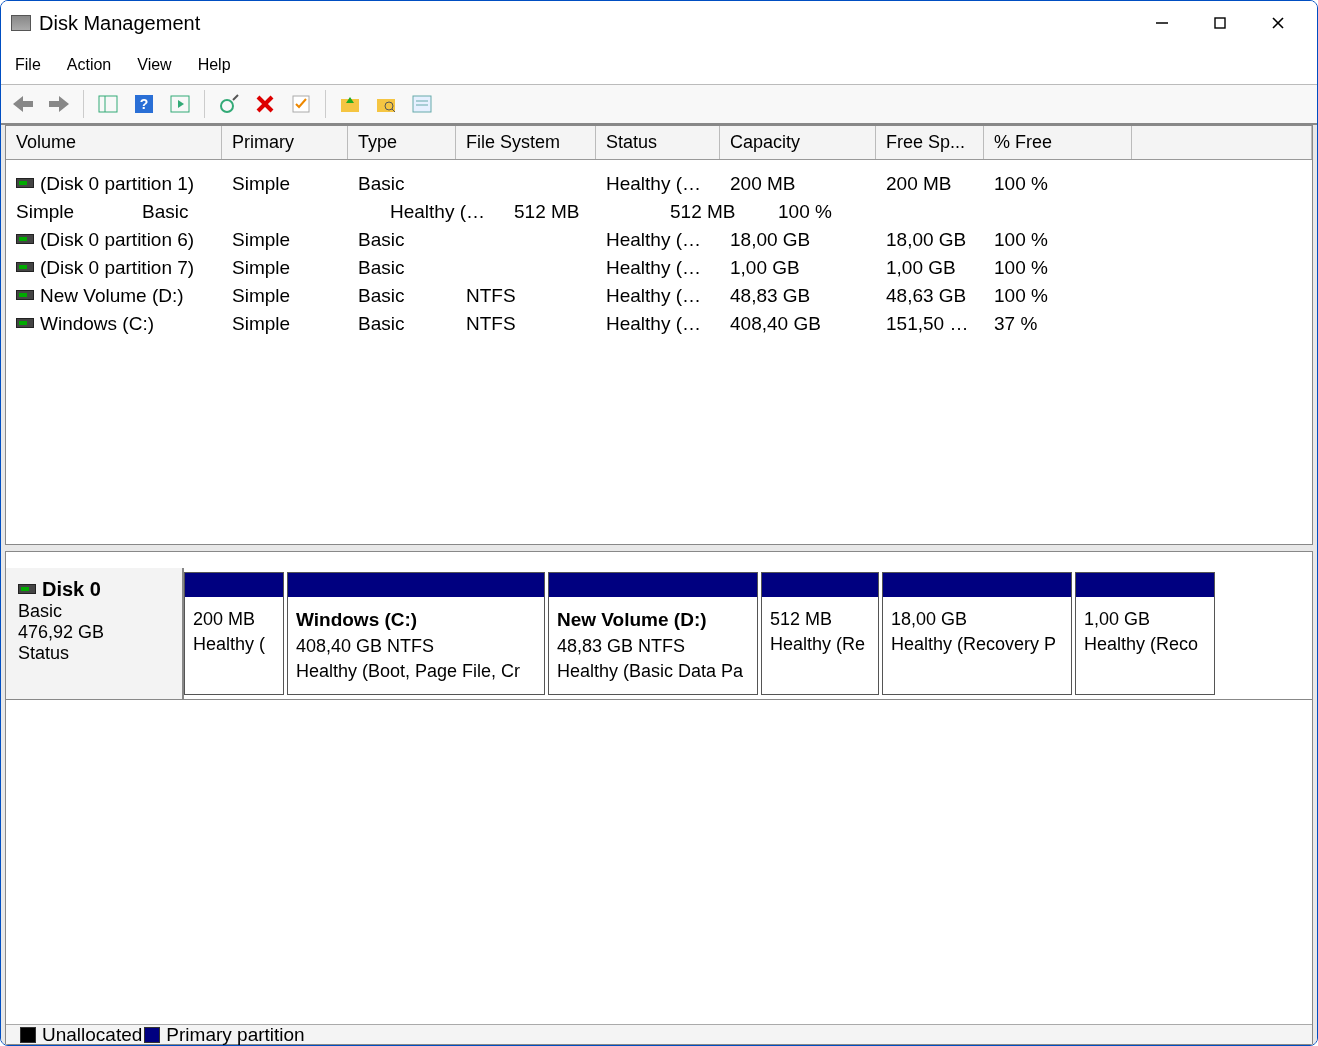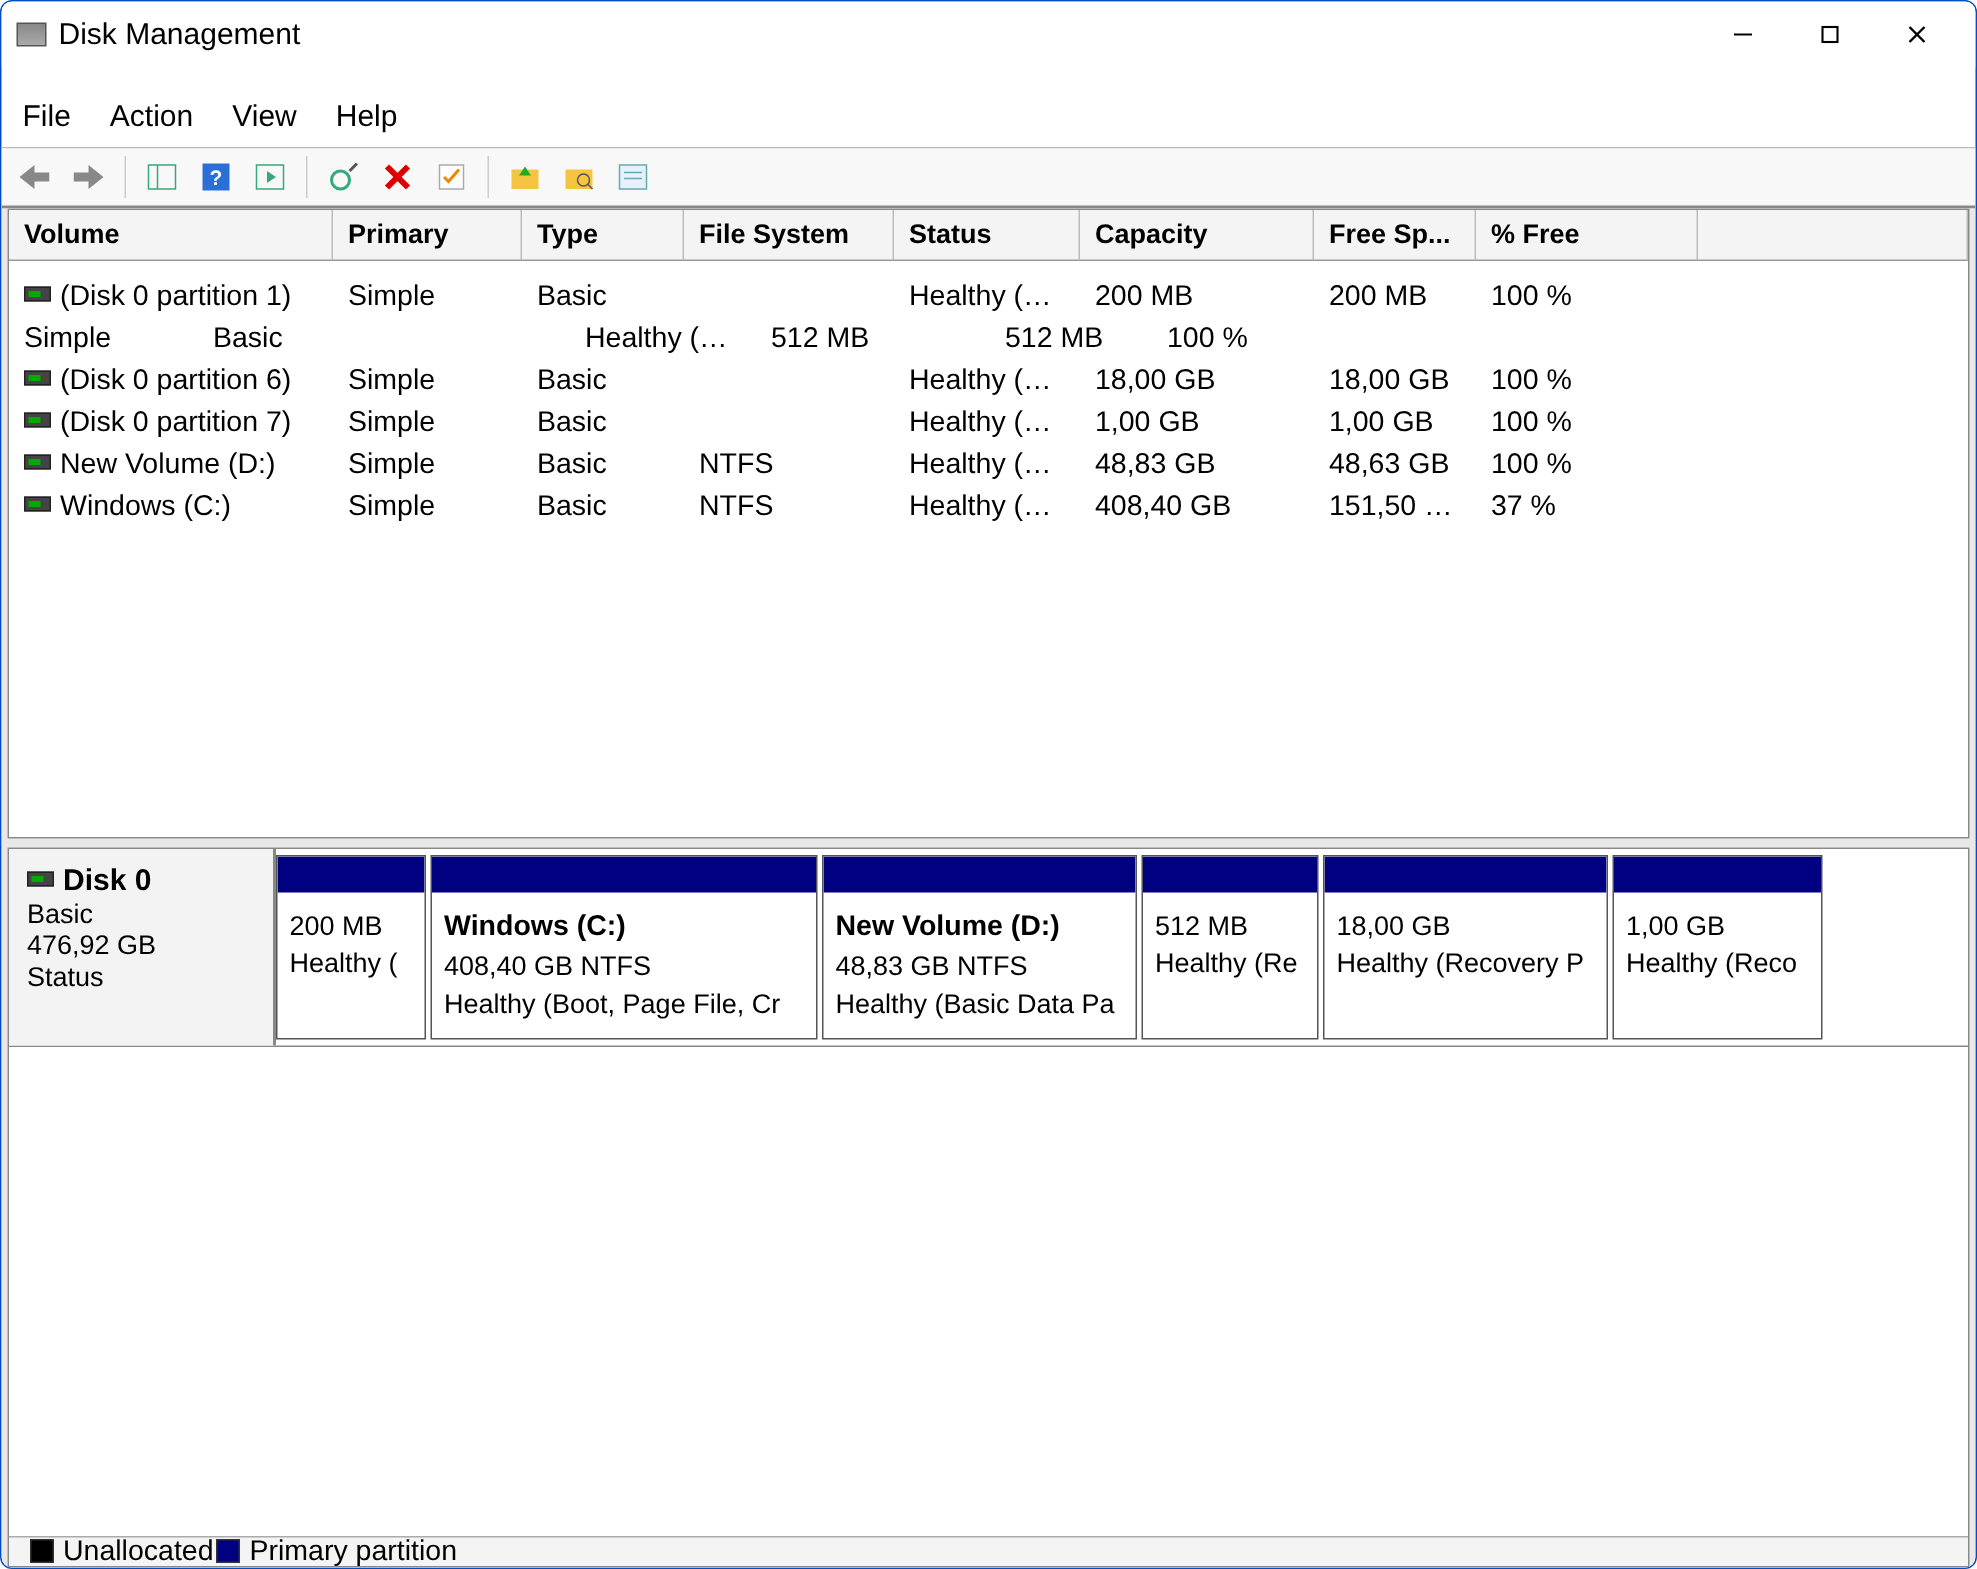--- a/index.html
+++ b/index.html
@@ -3,36 +3,36 @@
 <meta charset="utf-8">
 <style>
 * { box-sizing: border-box; margin: 0; padding: 0; font-family: "Segoe UI", Arial, sans-serif; }
 body { background: #fff; width: 1318px; height: 1046px; overflow: hidden; display: flex; flex-direction: column; border: 1px solid #004ec2; border-radius:8px; }
 .titlebar { height: 44px; display: flex; align-items: center; padding: 13px 10px; background:#fff; }
 .titlebar .app-icon { width: 20px; height: 16px; margin-right: 8px; display:inline-block; background: linear-gradient(#888,#aaa); border:1px solid #555; }
 .titlebar .title { font-size: 20px; flex:1; }
 .win-controls { display:flex; }
 .win-btn { width:58px; height:36px; display:flex; align-items:center; justify-content:center; font-size:18px; }
 .win-btn svg { width:14px; height:14px; }
-.menubar { height:40px; display:flex; align-items:center; padding: 0 14px; gap: 26px; font-size:20px; border-bottom:1px solid #bbb;margin-top:14px;}
+.menubar { height:40px; display:flex; align-items:center; padding: 0 14px; gap: 26px; font-size:16px; border-bottom:1px solid #bbb;}
 .menubar span { cursor:default; }
 .toolbar { height:40px; display:flex; align-items:center; padding: 0 8px; gap: 8px; border-bottom:2px solid #888; background:#f8f8f8;}
 .tb-btn { width:28px; height:28px; display:flex; align-items:center; justify-content:center; }
 .tb-sep { width:1px; height:28px; background:#ccc; margin:0 2px;}
 .content { flex:1; display:flex; flex-direction:column; background:#e8e8e8; padding:0 4px; }
 .volume-pane { background:#fff; border:1px solid #888; display:flex; flex-direction:column; height: 420px; }
 .vol-header { display:flex; border-bottom:1px solid #999; background:#f4f4f4;}
-.vol-header .col { padding:6px 10px; font-size:18px; border-right:1px solid #bbb; overflow:hidden; white-space:nowrap; text-overflow:ellipsis;font-weight:bold; }
+.vol-header .col { padding:6px 10px; font-size:18px; border-right:1px solid #bbb; overflow:hidden; white-space:nowrap; text-overflow:ellipsis; }
 .vol-body { flex:1; overflow:auto; background:#fff;margin-top:10px; }
 .vol-row { display:flex; }
 .vol-row .cell { padding:3px 10px; font-size:19px; overflow:hidden; white-space:nowrap; text-overflow:ellipsis; }
 .disk-icon { display:inline-block; width:18px; height:10px; background:#444; border:1px solid #222; margin-right:6px; position:relative; top:-2px;}
 .disk-icon::after{content:"";position:absolute;left:2px;top:2px;width:8px;height:4px;background:#0a0;}
 .graphical-pane { background:#fff; border:1px solid #888; margin-top:6px; flex:1; display:flex; flex-direction:column; }
-.disk-row { display:flex; border-bottom:1px solid #888; }
+.disk-row { display:flex; border-bottom:1px solid #888;margin-top:16px; }
 .disk-label { width:178px; padding:10px 12px; border-right:2px solid #888; font-size:18px; background:#f3f3f3; }
 .disk-label .dname { font-weight:bold; font-size:20px; }
 .partitions { flex:1; display:flex; padding:0; }
 .part { border:1px solid #555; margin:4px 3px 4px 0; display:flex; flex-direction:column; overflow:hidden; }
 .part .stripe { height:24px; background:#000080; }
 .part .pbody { padding:10px 8px; font-size:18px; line-height:1.4; overflow:hidden; white-space:nowrap; }
 .part .pbody b { font-size:19px; }
 .legend { height:20px; border-top:1px solid #aaa; display:flex; align-items:center; padding:0 14px; gap:2px; font-size:19px; background:#f4f4f4;}
 .legend .sw { width:16px; height:16px; display:inline-block; margin-right:6px; border:1px solid #333; vertical-align:middle; }
 .col-volume{width:216px}.col-layout{width:126px}.col-type{width:108px}.col-fs{width:140px}.col-status{width:124px}.col-cap{width:156px}.col-free{width:108px}.col-pct{width:148px}.col-last{flex:1;border-right:none}

